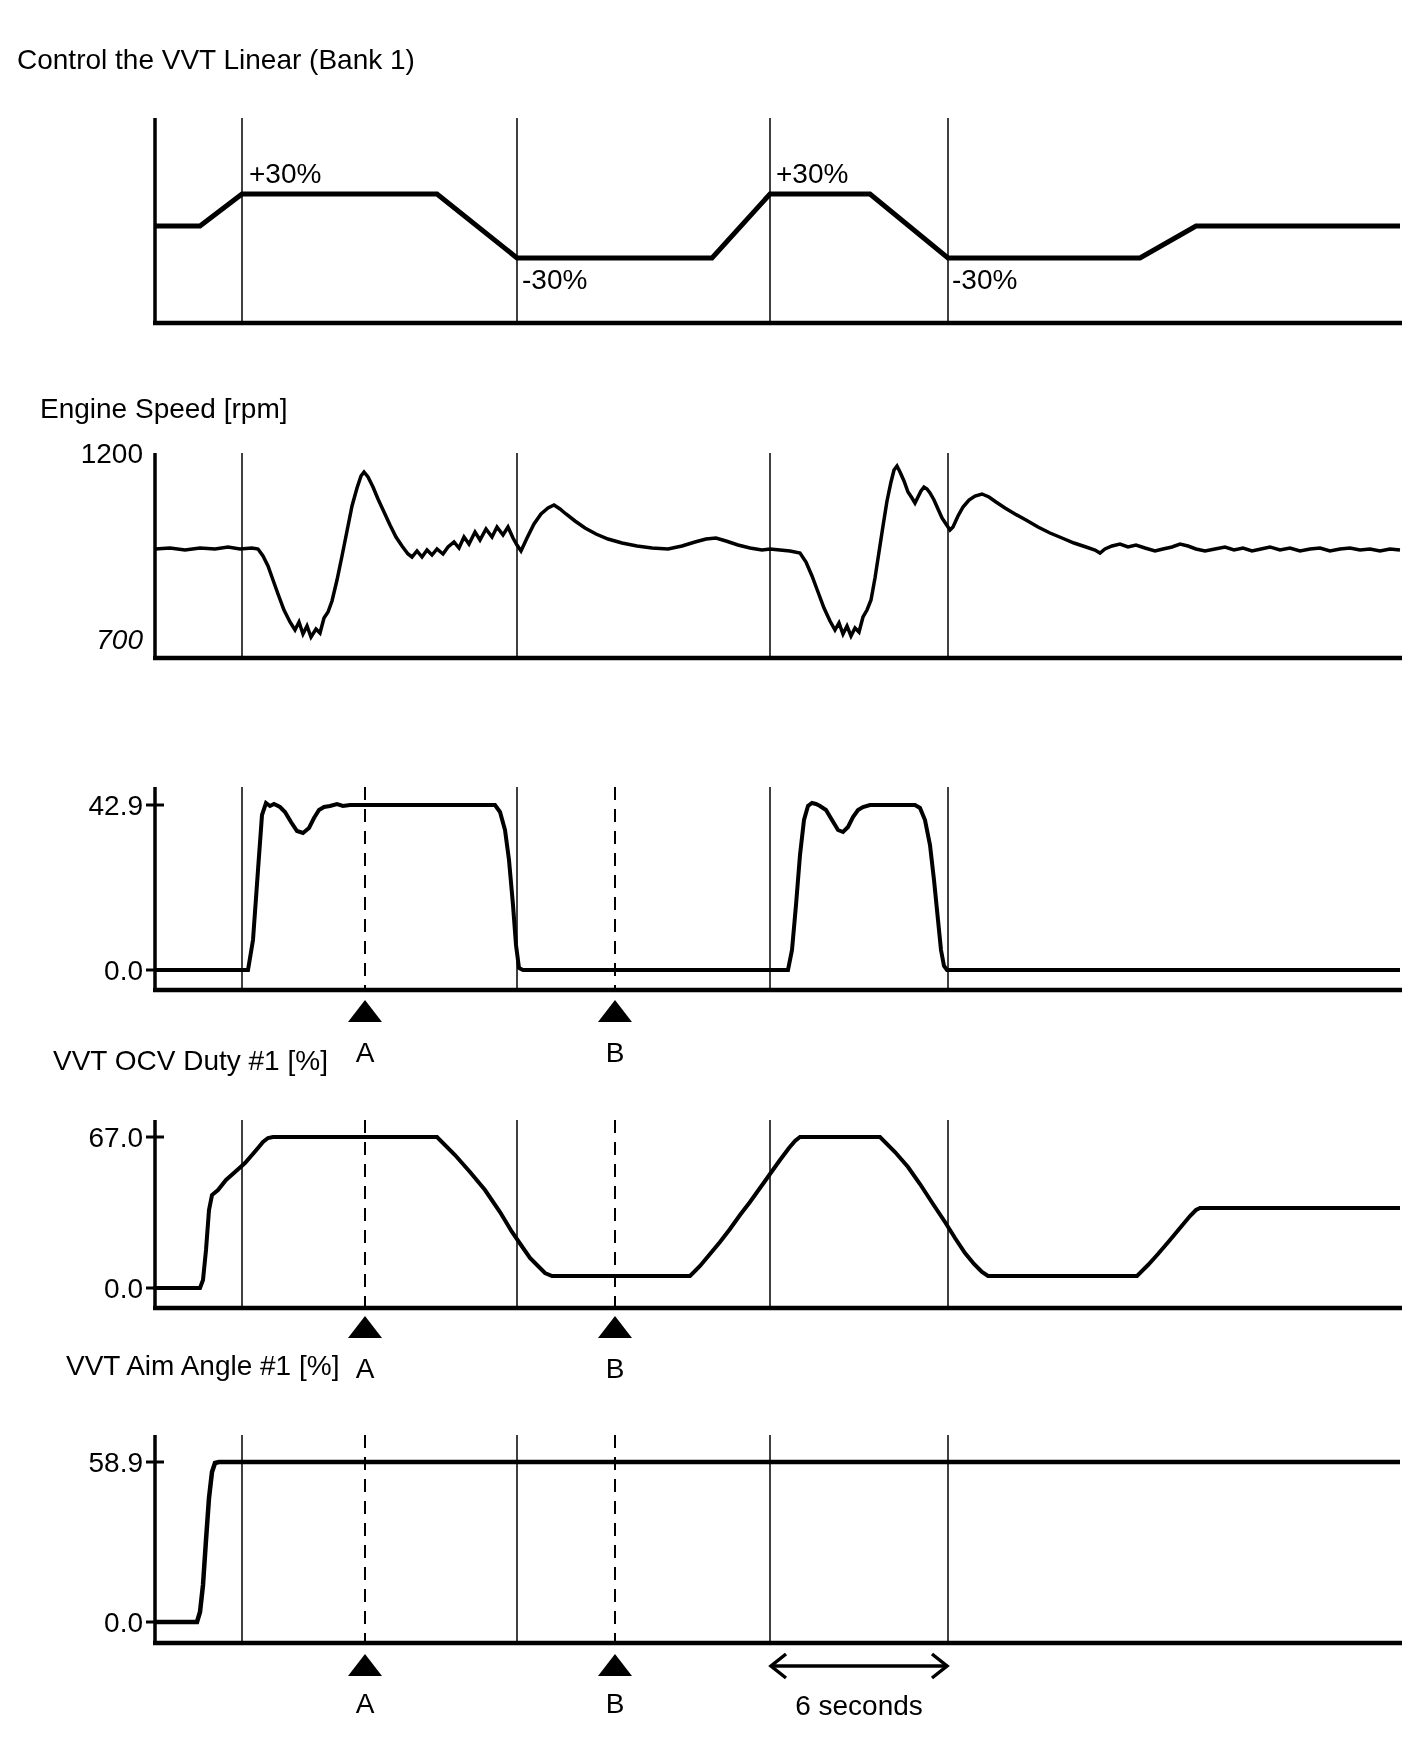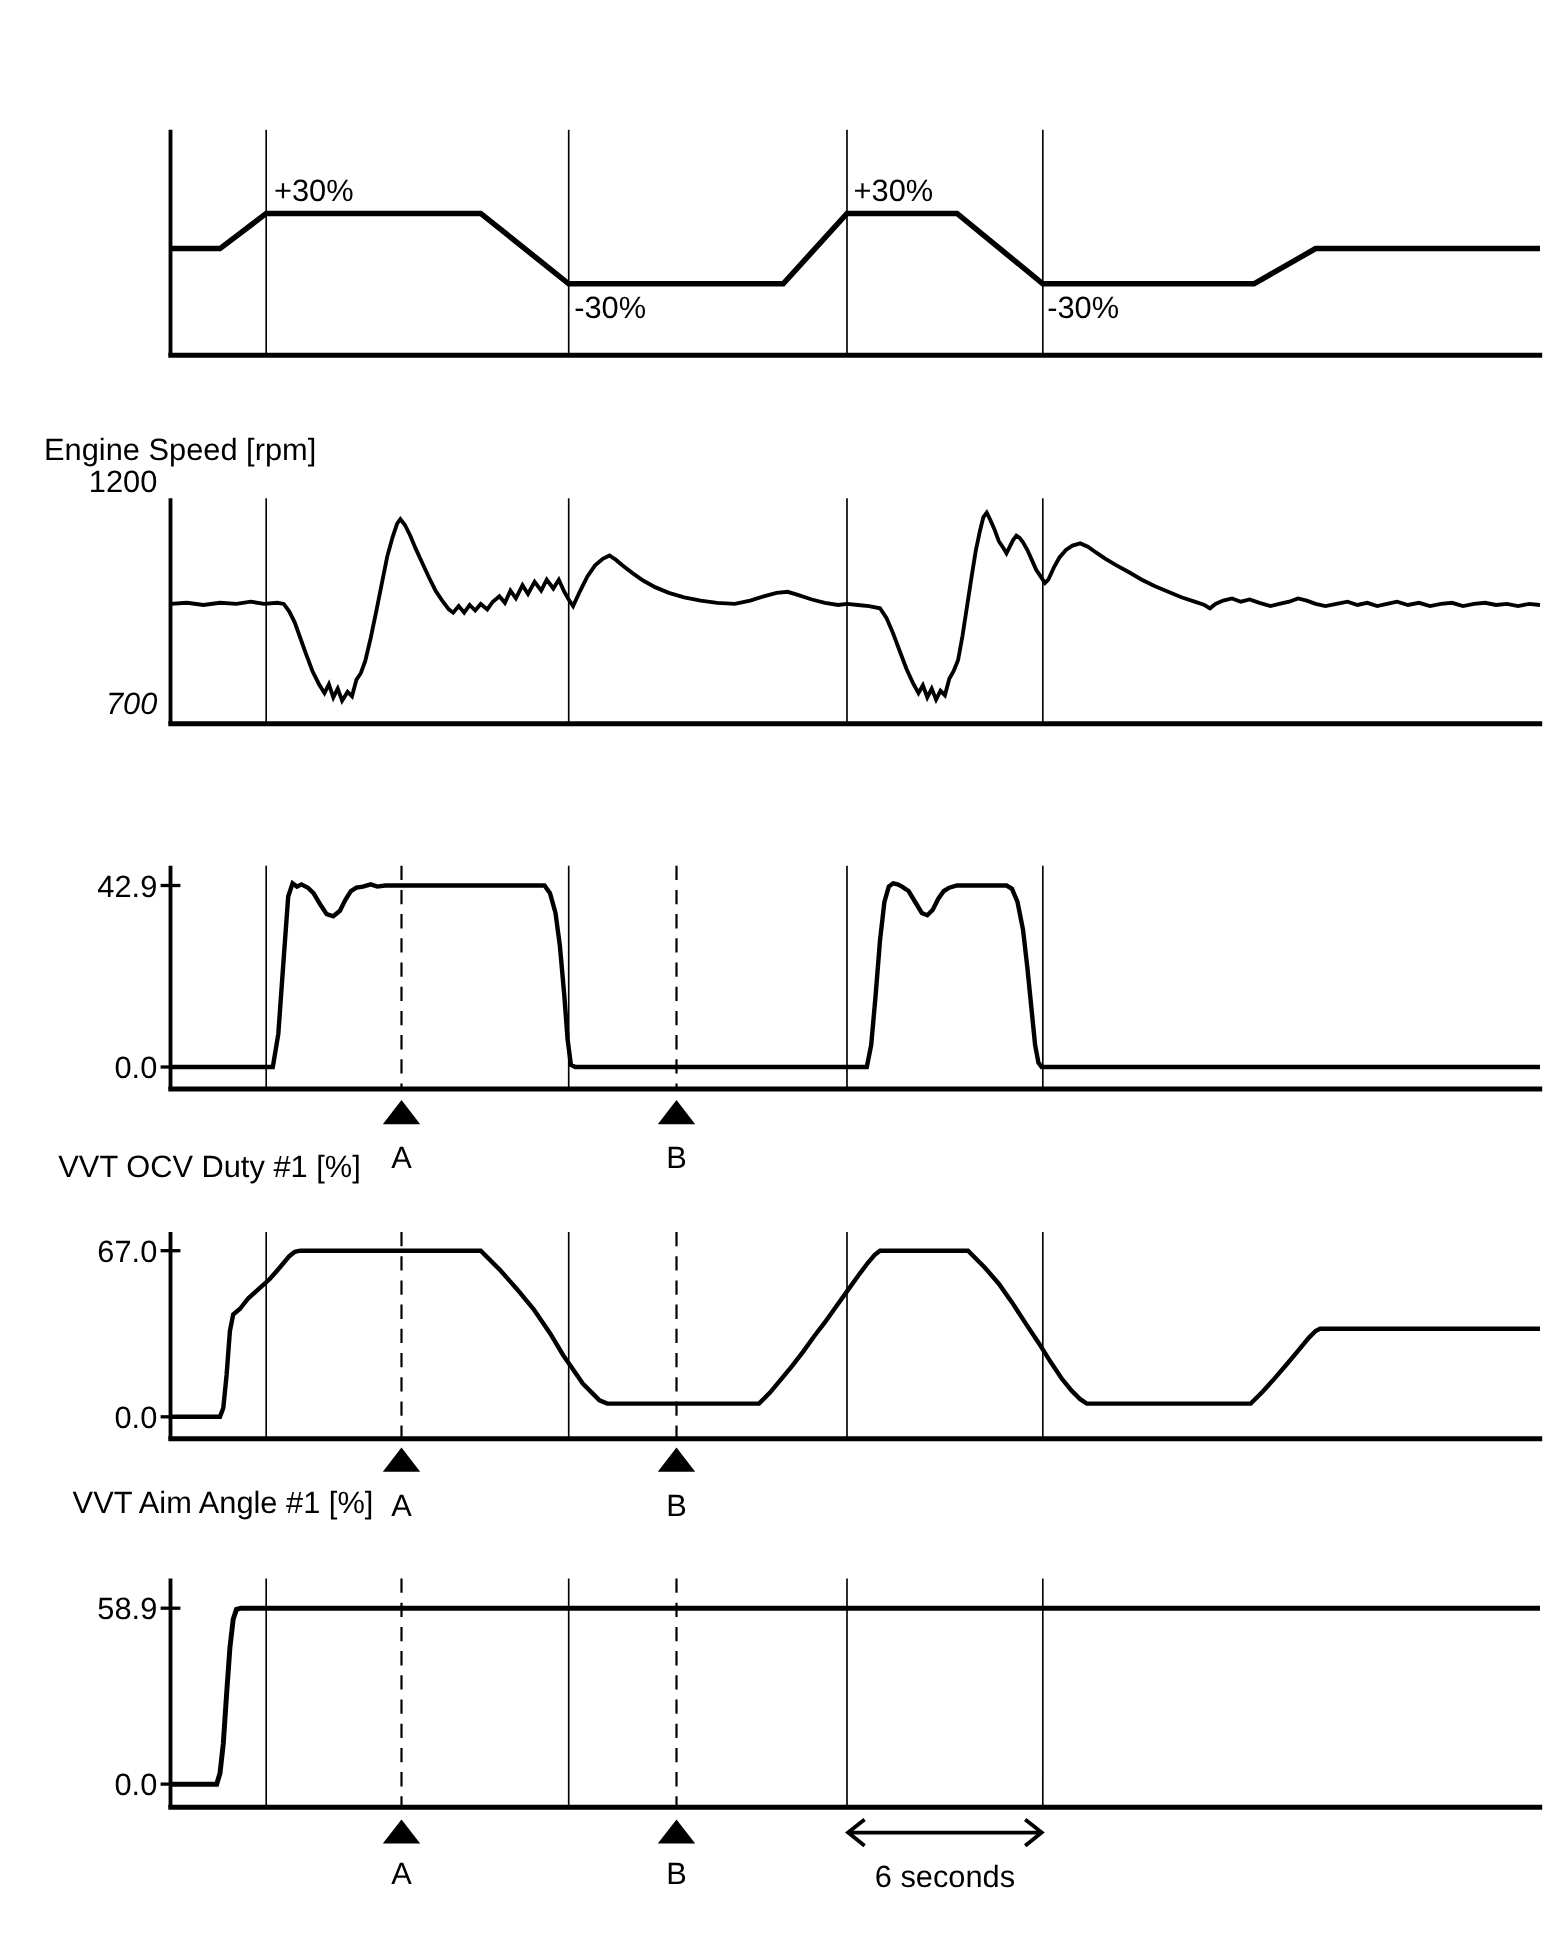--- a/index.html
+++ b/index.html
@@ -77,30 +77,31 @@
       <polygon points="598,1022 632,1022 615,1000" fill="#000000"></polygon>
       <polygon points="348,1338 382,1338 365,1316" fill="#000000"></polygon>
       <polygon points="598,1338 632,1338 615,1316" fill="#000000"></polygon>
       <polygon points="348,1676 382,1676 365,1654" fill="#000000"></polygon>
       <polygon points="598,1676 632,1676 615,1654" fill="#000000"></polygon>
       <line x1="773" y1="1666" x2="945" y2="1666" stroke="#000000" stroke-width="3.5"></line>
       <polyline points="786,1654 771,1666 786,1678" fill="none" stroke="#000000" stroke-width="3.5"></polyline>
       <polyline points="932,1654 947,1666 932,1678" fill="none" stroke="#000000" stroke-width="3.5"></polyline>
     </svg>
 
+  <div class="lbl" style="left:17px;top:44px;">Control the VVT Linear (Bank 1)</div>
   <div class="lbl" style="left:40px;top:393px;">Engine Speed [rpm]</div>
   <div class="lbl" style="left:53px;top:1045px;">VVT OCV Duty #1 [%]</div>
   <div class="lbl" style="left:50px;top:1350px;margin-left:16px;">VVT Aim Angle #1 [%]</div>
 
   <div class="lbl" style="left:249px;top:158px;">+30%</div>
   <div class="lbl" style="left:522px;top:264px;">-30%</div>
   <div class="lbl" style="left:776px;top:158px;">+30%</div>
   <div class="lbl" style="left:952px;top:264px;">-30%</div>
 
-  <div class="lbl num" style="left:55px;top:422px;">1200</div>
+  <div class="lbl num" style="left:55px;top:438px;">1200</div>
   <div class="lbl num" style="left:55px;top:624px;font-style:italic;">700</div>
   <div class="lbl num" style="left:55px;top:790px;">42.9</div>
   <div class="lbl num" style="left:55px;top:955px;">0.0</div>
   <div class="lbl num" style="left:55px;top:1122px;text-align:right;">67.0</div>
   <div class="lbl num" style="left:55px;top:1273px;">0.0</div>
   <div class="lbl num" style="left:55px;top:1447px;">58.9</div>
   <div class="lbl num" style="left:55px;top:1607px;">0.0</div>
 
   <div class="lbl ctr" style="left:347px;top:1037px;width:36px;">A</div>
   <div class="lbl ctr" style="left:597px;top:1037px;width:36px;">B</div>

